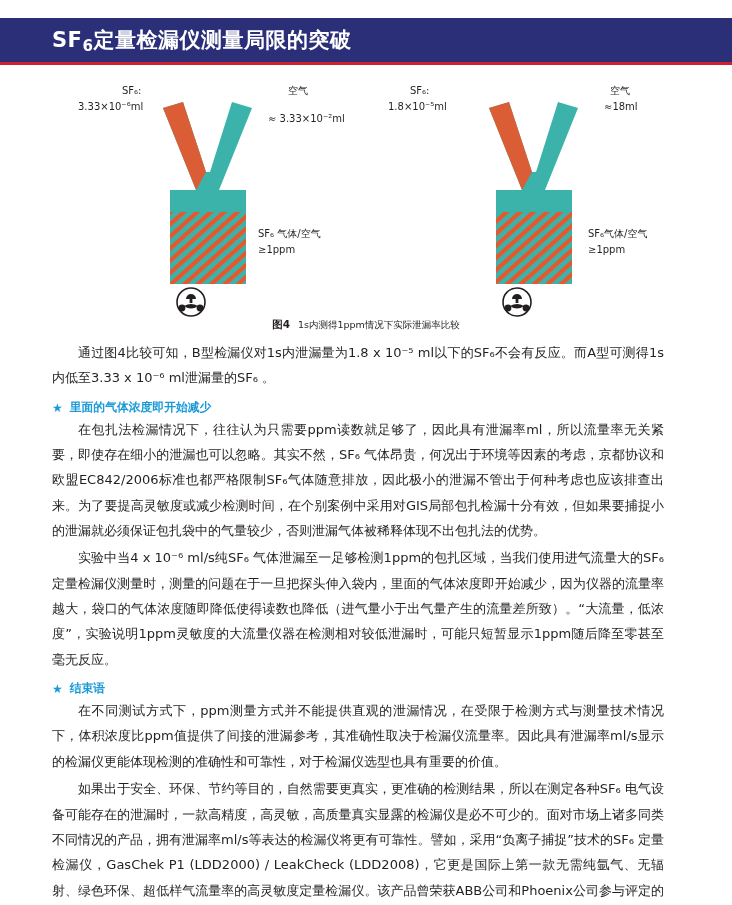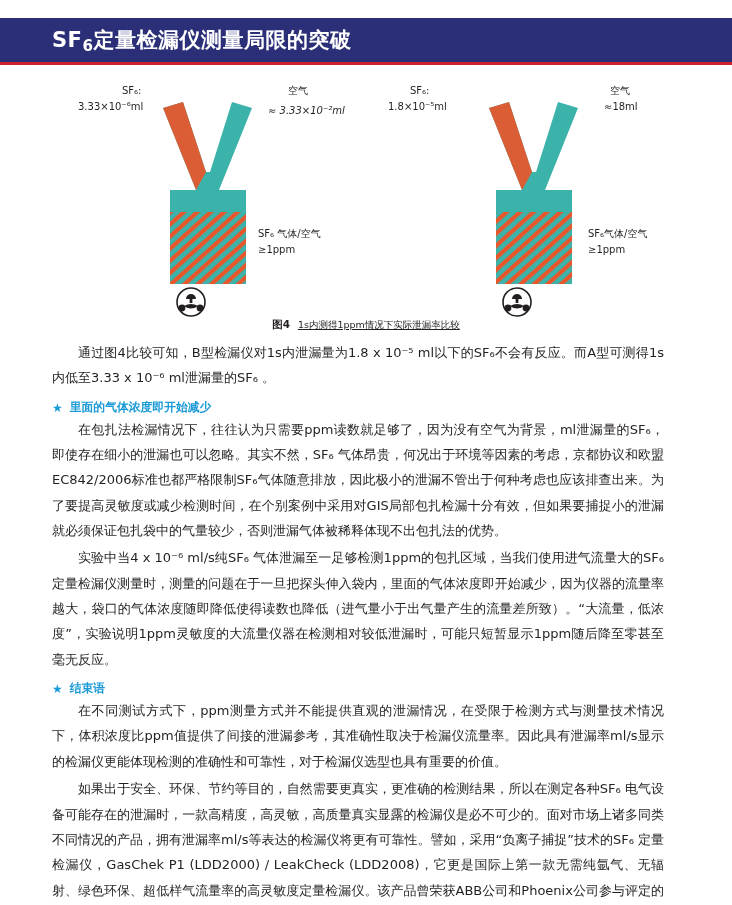--- a/index.html
+++ b/index.html
@@ -70,21 +70,20 @@
     width: 732px;
     text-align: center;
     font-size: 10.5px;
     font-weight: bold;
     color: #231f20;
   }
   .fig-caption .cap-sub {
     font-weight: normal;
     font-size: 9.5px;
     padding-left: 8px;
-    text-decoration: underline;
   }
   
   .body {
     position: absolute;
     left: 52px;
     top: 340px;
     width: 628px;
   }
   p.para {
     margin: 0 16px 0 0;
@@ -173,21 +172,21 @@
         <rect x="515.6" y="226" width="2.8" height="5" fill="#231f20"></rect>
         <path d="M510,234 q7,-4 14,0 q-7,5 -14,0 z" fill="#231f20"></path>
         <circle cx="508" cy="236" r="3.4" fill="#231f20"></circle>
         <circle cx="526" cy="236" r="3.4" fill="#231f20"></circle>
       </g>
     </svg>
 
     <div class="fig-label" style="left:122px; top:12px;">SF₆:</div>
     <div class="fig-label" style="left:78px; top:28px;">3.33×10⁻⁶ml</div>
     <div class="fig-label" style="left:288px; top:12px;">空气</div>
-    <div class="fig-label" style="left:268px; top:32px;font-style:italic;">≈ 3.33×10⁻²ml</div>
+    <div class="fig-label" style="left:268px; top:40px;">≈ 3.33×10⁻²ml</div>
 
     <div class="fig-label" style="left:410px; top:12px;">SF₆:</div>
     <div class="fig-label" style="left:388px; top:28px;">1.8×10⁻⁵ml</div>
     <div class="fig-label" style="left:610px; top:12px;">空气</div>
     <div class="fig-label" style="left:604px; top:28px;">≈18ml</div>
 
     <div class="fig-label" style="left:258px; top:155px;">SF₆ 气体/空气</div>
     <div class="fig-label" style="left:258px; top:171px;">≥1ppm</div>
     <div class="fig-label" style="left:588px; top:155px;">SF₆气体/空气</div>
     <div class="fig-label" style="left:588px; top:171px;">≥1ppm</div>
@@ -198,21 +197,21 @@
   </div>
 
   <div class="body">
 
     <p class="para">通过图4比较可知，B型检漏仪对1s内泄漏量为1.8 x 10⁻⁵ ml以下的SF₆不会有反应。而A型可测得1s内低至3.33 x 10⁻⁶ ml泄漏量的SF₆ 。</p>
 
     <div class="section-head">
       <span class="star">★</span>
       <span>里面的气体浓度即开始减少</span>
     </div>
-    <p class="para">在包扎法检漏情况下，往往认为只需要ppm读数就足够了，因为没有空气为背景，ml泄漏量的SF₆，即使存在细小的泄漏也可以忽略。其实不然，SF₆ 气体昂贵，何况出于环境等因素的考虑，京都协议和欧盟EC842/2006标准也都严格限制SF₆气体随意排放，因此极小的泄漏不管出于何种考虑也应该排查出来。为了要提高灵敏度或减少检测时间，在个别案例中采用对GIS局部包扎检漏十分有效，但如果要捕捉小的泄漏就必须保证包扎袋中的气量较少，否则泄漏气体被稀释体现不出包扎法的优势。</p>
+    <p class="para">在包扎法检漏情况下，往往认为只需要ppm读数就足够了，因此具有泄漏率ml，所以流量率无关紧要，即使存在细小的泄漏也可以忽略。其实不然，SF₆ 气体昂贵，何况出于环境等因素的考虑，京都协议和欧盟EC842/2006标准也都严格限制SF₆气体随意排放，因此极小的泄漏不管出于何种考虑也应该排查出来。为了要提高灵敏度或减少检测时间，在个别案例中采用对GIS局部包扎检漏十分有效，但如果要捕捉小的泄漏就必须保证包扎袋中的气量较少，否则泄漏气体被稀释体现不出包扎法的优势。</p>
     <p class="para spaced">实验中当4 x 10⁻⁶ ml/s纯SF₆ 气体泄漏至一足够检测1ppm的包扎区域，当我们使用进气流量大的SF₆ 定量检漏仪测量时，测量的问题在于一旦把探头伸入袋内，里面的气体浓度即开始减少，因为仪器的流量率越大，袋口的气体浓度随即降低使得读数也降低（进气量小于出气量产生的流量差所致）。“大流量，低浓度”，实验说明1ppm灵敏度的大流量仪器在检测相对较低泄漏时，可能只短暂显示1ppm随后降至零甚至毫无反应。</p>
 
     <div class="section-head">
       <span class="star">★</span>
       <span>结束语</span>
     </div>
     <p class="para">在不同测试方式下，ppm测量方式并不能提供直观的泄漏情况，在受限于检测方式与测量技术情况下，体积浓度比ppm值提供了间接的泄漏参考，其准确性取决于检漏仪流量率。因此具有泄漏率ml/s显示的检漏仪更能体现检测的准确性和可靠性，对于检漏仪选型也具有重要的价值。</p>
     <p class="para spaced">如果出于安全、环保、节约等目的，自然需要更真实，更准确的检测结果，所以在测定各种SF₆ 电气设备可能存在的泄漏时，一款高精度，高灵敏，高质量真实显露的检漏仪是必不可少的。面对市场上诸多同类不同情况的产品，拥有泄漏率ml/s等表达的检漏仪将更有可靠性。譬如，采用“负离子捕捉”技术的SF₆ 定量检漏仪，GasChek P1 (LDD2000) / LeakCheck (LDD2008)，它更是国际上第一款无需纯氩气、无辐射、绿色环保、超低样气流量率的高灵敏度定量检漏仪。该产品曾荣获ABB公司和Phoenix公司参与评定的英国工业大奖即环境保护和技术创新两项冠军。其优势在于它不仅能提供用户三项单位灵活选择，即ppm、ml/s、g/y，很重要的一点是其流量率仅为2ml/min，且实际气体损失测量精度更降至3.33 × 10⁻⁶ ml/s，体积比灵敏度达到0.1ppm。是一款真正符合GB50150-2006电气设备交接试验标准中所规定的密封性SF₆检漏试验首选产品，使得SF₆泄漏检测不再被ppm所误导。</p>
 
   </div>

